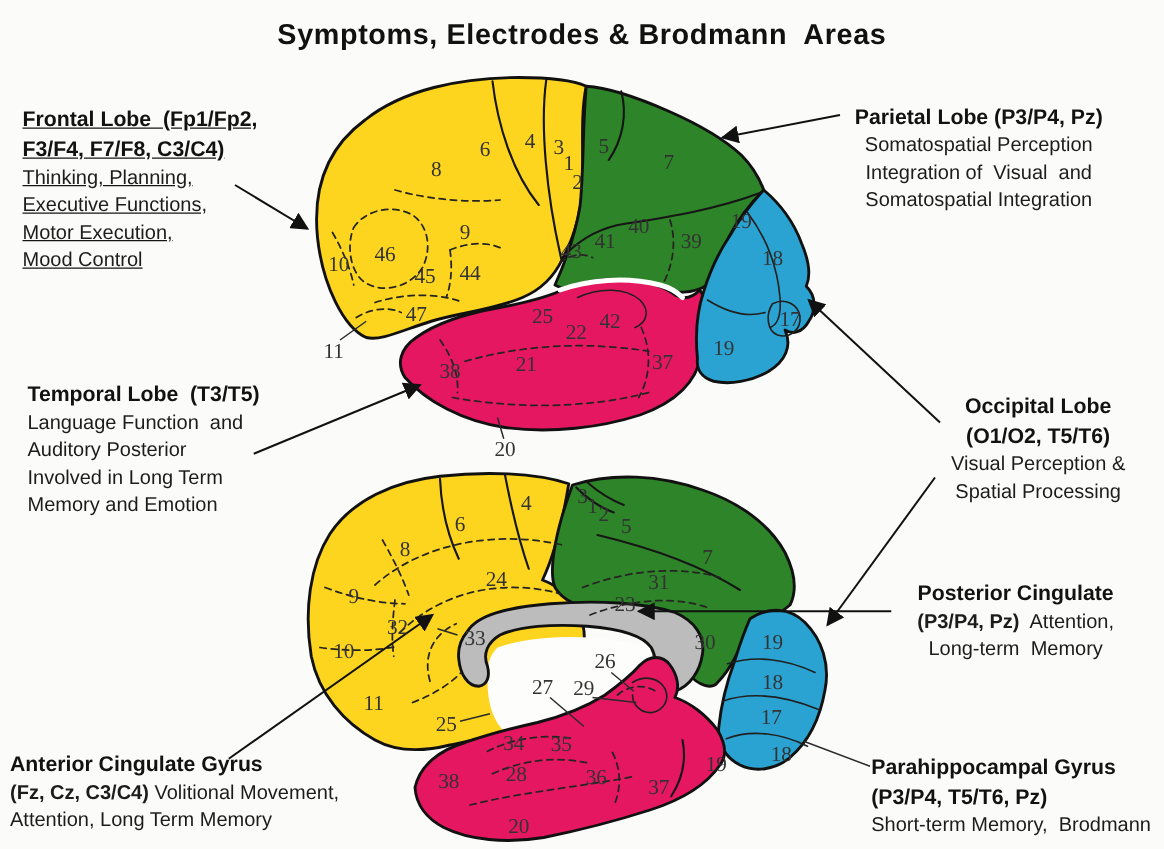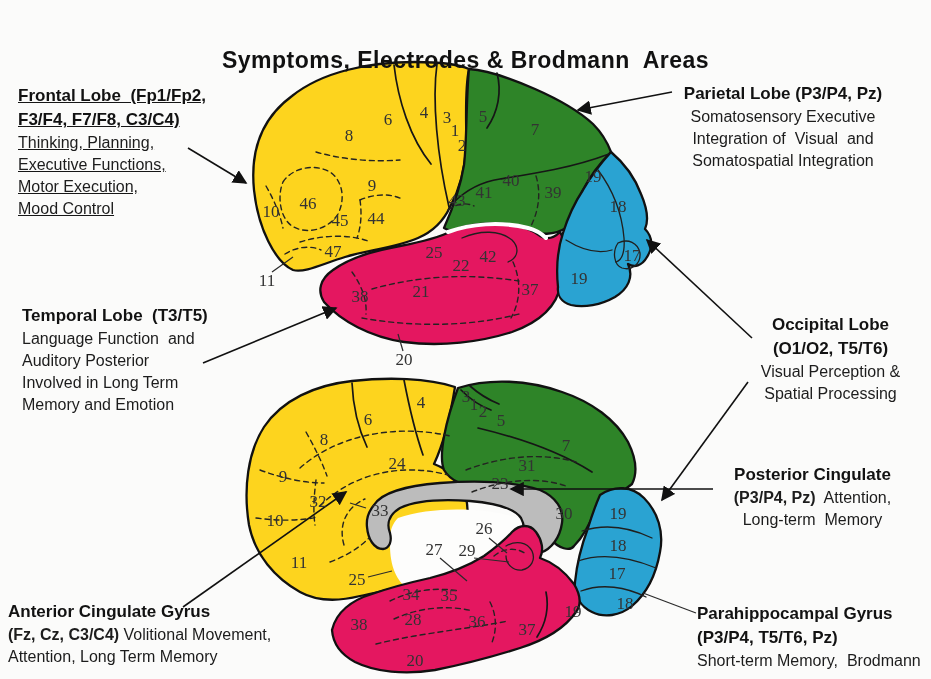--- a/index.html
+++ b/index.html
@@ -2,21 +2,21 @@
 <html><head>
 <meta charset="utf-8">
 <style>
   html,body{margin:0;padding:0;}
   body{
     width:931px;height:679px;position:relative;overflow:hidden;
     background:#fbfbfa;font-family:"Liberation Sans",sans-serif;color:#161616;
   }
   .title{
     position:absolute;top:14px;left:0;width:931px;text-align:center;
-    font-size:23px;font-weight:700;letter-spacing:.5px;white-space:pre;color:#111;margin-top:33px;
+    font-size:23px;font-weight:700;letter-spacing:.5px;white-space:pre;color:#111;
   }
   .anno{position:absolute;}
   .anno div{white-space:pre;}
   .h{font-size:17px;font-weight:700;line-height:24px;color:#121212;}
   .t{font-size:16px;line-height:22px;color:#1c1c1c;}
   .center{text-align:center;}
   .b{font-weight:700;}
   svg{position:absolute;left:0;top:0;}
   .region{stroke:#111;stroke-width:2.3;stroke-linejoin:round;}
   .solid{fill:none;stroke:#161616;stroke-width:1.7;stroke-linecap:round;}
@@ -230,21 +230,21 @@
   <div class="h">Frontal Lobe  (Fp1/Fp2,</div>
   <div class="h">F3/F4, F7/F8, C3/C4)</div>
   <div class="t">Thinking, Planning,</div>
   <div class="t">Executive Functions,</div>
   <div class="t">Motor Execution,</div>
   <div class="t">Mood Control</div>
 </div>
 
 <div class="anno center" style="left:655px;top:82px;width:256px;">
   <div class="h">Parietal Lobe (P3/P4, Pz)</div>
-  <div class="t">Somatosensory Executive</div>
+  <div class="t">Somatospatial Perception</div>
   <div class="t">Integration of  Visual  and</div>
   <div class="t">Somatospatial Integration</div>
 </div>
 
 <div class="anno" style="left:22px;top:304px;width:250px;">
   <div class="h">Temporal Lobe  (T3/T5)</div>
   <div class="t">Language Function  and</div>
   <div class="t">Auditory Posterior</div>
   <div class="t">Involved in Long Term</div>
   <div class="t">Memory and Emotion</div>

